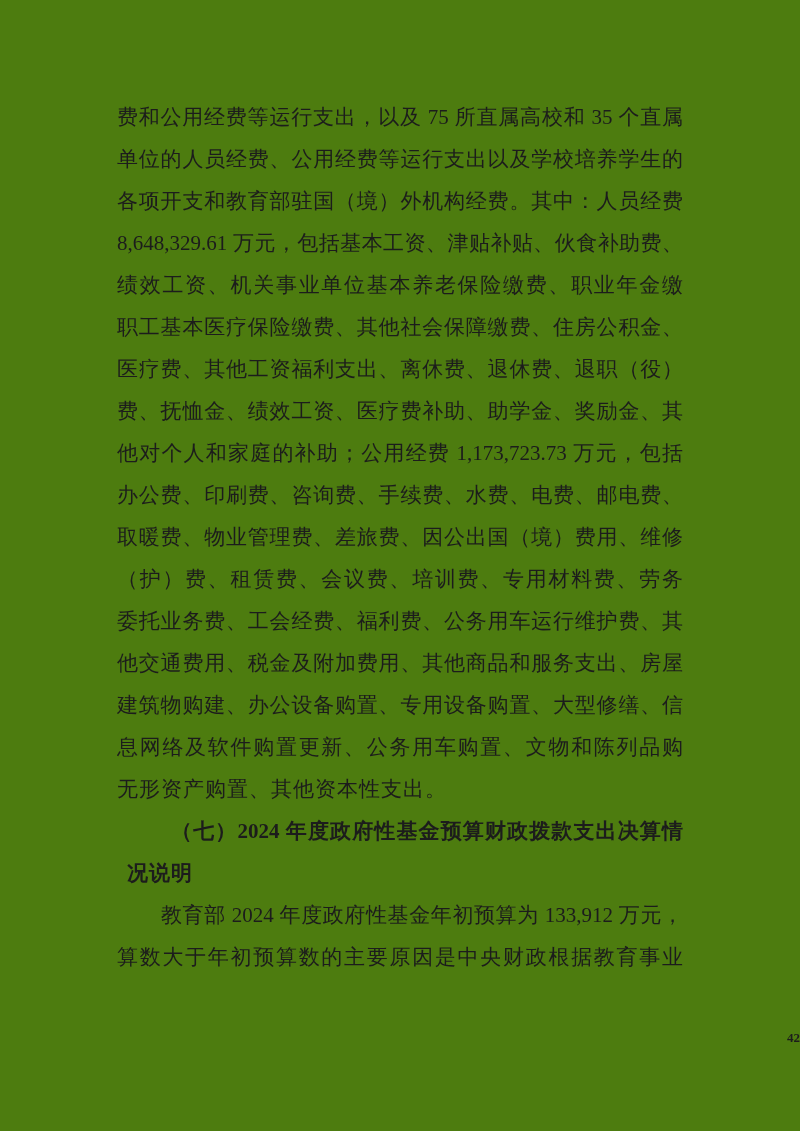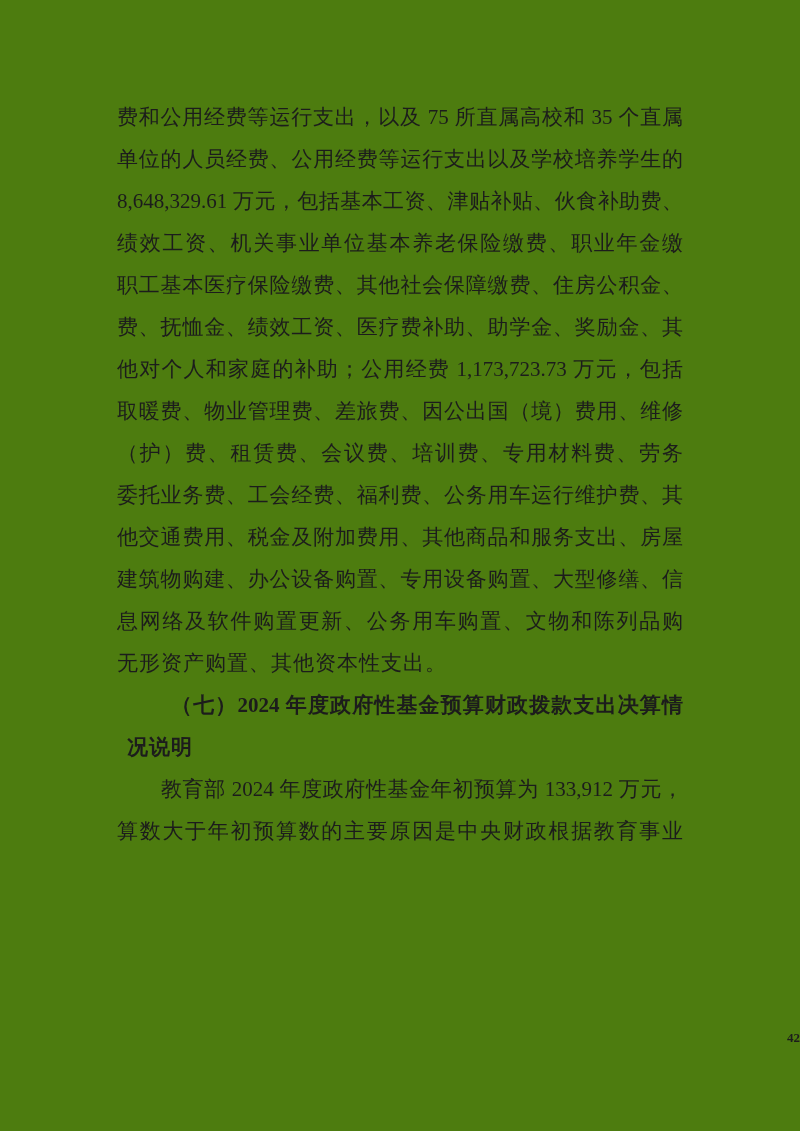--- a/index.html
+++ b/index.html
@@ -54,25 +54,28 @@
     color: #1c1c1c;
   }
 </style>
 </head>
 <body>
 
 <div class="page">
   <main class="textblock" id="paragraphs">
       <div class="line">费和公用经费等运行支出，以及 75 所直属高校和 35 个直属</div>
       <div class="line">单位的人员经费、公用经费等运行支出以及学校培养学生的</div>
+      <div class="line">各项开支和教育部驻国（境）外机构经费。其中：人员经费</div>
       <div class="line">8,648,329.61 万元，包括基本工资、津贴补贴、伙食补助费、</div>
       <div class="line">绩效工资、机关事业单位基本养老保险缴费、职业年金缴费、</div>
       <div class="line">职工基本医疗保险缴费、其他社会保障缴费、住房公积金、</div>
+      <div class="line">医疗费、其他工资福利支出、离休费、退休费、退职（役）</div>
       <div class="line">费、抚恤金、绩效工资、医疗费补助、助学金、奖励金、其</div>
       <div class="line">他对个人和家庭的补助；公用经费 1,173,723.73 万元，包括</div>
+      <div class="line">办公费、印刷费、咨询费、手续费、水费、电费、邮电费、</div>
       <div class="line">取暖费、物业管理费、差旅费、因公出国（境）费用、维修</div>
       <div class="line">（护）费、租赁费、会议费、培训费、专用材料费、劳务费、</div>
       <div class="line">委托业务费、工会经费、福利费、公务用车运行维护费、其</div>
       <div class="line">他交通费用、税金及附加费用、其他商品和服务支出、房屋</div>
       <div class="line">建筑物购建、办公设备购置、专用设备购置、大型修缮、信</div>
       <div class="line">息网络及软件购置更新、公务用车购置、文物和陈列品购置、</div>
       <div class="line end">无形资产购置、其他资本性支出。</div>
       <div class="line indent bold">（七）2024 年度政府性基金预算财政拨款支出决算情</div>
       <div class="line end bold">况说明</div>
       <div class="line indent">教育部 2024 年度政府性基金年初预算为 133,912 万元，</div>

